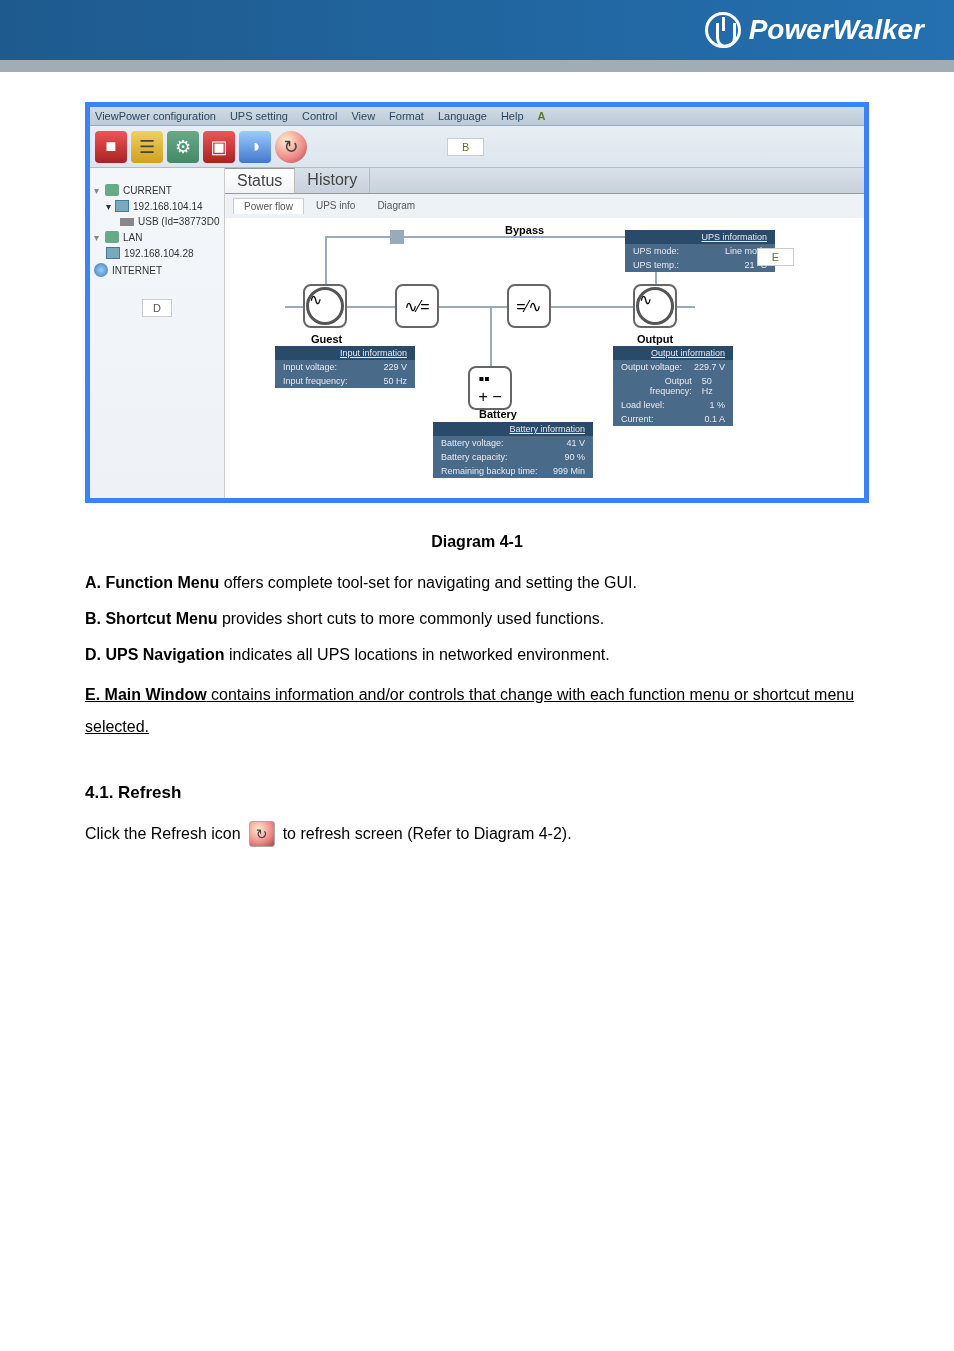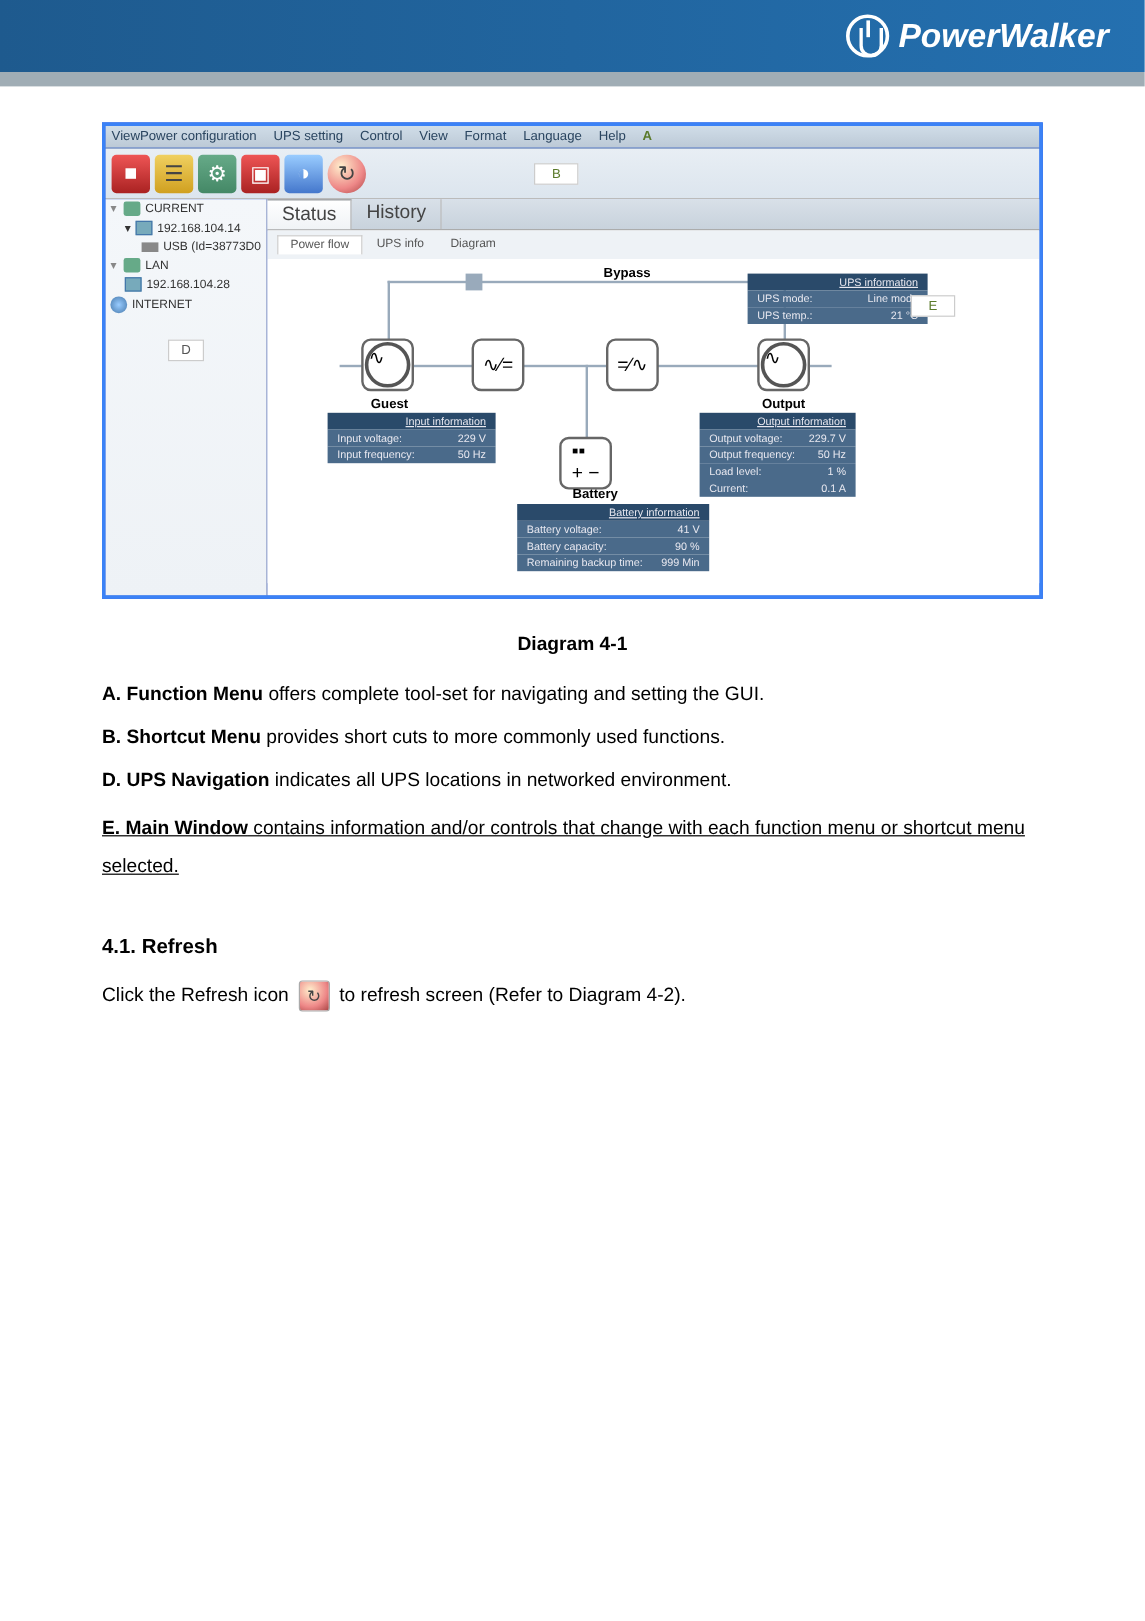--- a/index.html
+++ b/index.html
@@ -7,41 +7,41 @@
     
     .top-banner { background: linear-gradient(to right, #1e5a8e, #2470b0); height: 60px; display: flex; align-items: center; justify-content: flex-end; padding-right: 30px; }
     .banner-logo { color: #fff; font-size: 28px; font-style: italic; font-weight: bold; display: flex; align-items: center; gap: 8px; }
     .logo-circle { width: 36px; height: 36px; border: 3px solid #fff; border-radius: 50%; position: relative; }
     .logo-circle::before { content: ''; position: absolute; width: 14px; height: 22px; border: 3px solid #fff; border-top: none; border-bottom-left-radius: 10px; border-bottom-right-radius: 10px; left: 8px; top: 8px; }
     .logo-circle::after { content: ''; position: absolute; width: 3px; height: 14px; background: #fff; left: 14px; top: 2px; }
     .gray-band { height: 12px; background: #a0adb5; }
     
     .content { padding: 30px 85px 40px; }
     
-    .app-window { border: 3px solid #3b82f6; background: #1d4ed8; }
+    .app-window { border: 5px solid #3b82f6; background: #bef264; }
     .menu-bar { background: linear-gradient(#d0dde8, #bcc9d6); display: flex; font-size: 11px; padding: 3px 5px; gap: 14px; color: #2a4560; border-bottom:1px solid #9aacc0;}
     .menu-bar span { cursor: pointer; }
     .menu-marker { color: #5a7a2a; font-weight: bold; }
     
     .toolbar { background: linear-gradient(#e8eef4, #dce5ee); border-bottom: 1px solid #bbb; display: flex; align-items: center; padding: 3px 5px; height: 42px; }
     .toolbar-icons { display: flex; gap: 4px; align-items: center; }
     .tb-icon { width: 32px; height: 32px; border-radius: 4px; display: flex; align-items: center; justify-content: center; font-size: 18px; }
     .tb1 { background: linear-gradient(#e55, #a22); color: #fff; }
     .tb2 { background: linear-gradient(#f0d060, #d0a020); color: #444; }
     .tb3 { background: linear-gradient(#6a8, #486); color: #fff; }
     .tb4 { background: linear-gradient(#e55, #a22); color: #fff; }
     .tb5 { background: linear-gradient(#9cf, #47c); color: #fff; }
     .tb6 { background: radial-gradient(circle at 35% 30%, #fec, #e88 60%, #a44); color: #444; border-radius: 50%; }
     .toolbar-marker-b { margin-left: 140px; background: #fff; border: 1px solid #ccc; padding: 2px 14px; font-size: 11px; color: #5a7a2a; }
     .toolbar-right { margin-left: auto; display: flex; align-items: center; font-size: 10px; color: #444; gap: 6px; }
     .login-btn { background: linear-gradient(#fff, #e8e8e8); border: 1px solid #999; padding: 2px 14px; border-radius: 3px; font-size: 10px; }
     .toolbar-marker-c { color: #c22; padding: 0 8px; }
     
     .app-body { display: flex; }
-    .sidebar { width: 135px; background: linear-gradient(#f4f7fa, #eef2f6); border-right: 1px solid #ccc; font-size: 10px; min-height: 330px; padding: 0 0; }
+    .sidebar { width: 135px; background: linear-gradient(#f4f7fa, #eef2f6); border-right: 1px solid #ccc; font-size: 10px; min-height: 330px; padding: 14px 0; }
     .tree-item { padding: 2px 4px; display: flex; align-items: center; gap: 4px; color: #333; }
     .tree-root::before { content: '▾'; color: #888; margin-right: 2px; }
     .tree-child { padding-left: 16px; }
     .tree-gchild { padding-left: 30px; }
     .node-icon { width: 14px; height: 12px; background: #6a8; border-radius: 2px; display: inline-block; }
     .pc-icon { width: 14px; height: 12px; background: #7ab; border: 1px solid #47a; display: inline-block; }
     .usb-icon { width: 14px; height: 8px; background: #888; display: inline-block; }
     .globe { width: 14px; height: 14px; background: radial-gradient(#9cf, #47a); border-radius: 50%; display: inline-block; }
     .sidebar-marker { margin: 20px auto; background: #fff; border: 1px solid #ccc; width: 30px; text-align: center; padding: 2px; font-size: 11px; color: #555; }
     
@@ -64,21 +64,21 @@
     .info-panel { position: absolute; font-size: 9px; color: #e8e8f0; }
     .info-header { background: #2a4a6a; padding: 2px 8px; text-align: right; text-decoration: underline; }
     .info-row { background: #4a6a8a; padding: 2px 8px; display: flex; justify-content: space-between; gap: 10px; }
     .info-label-col { text-align: right; }
     
     .ups-info { top: 12px; left: 400px; width: 150px; }
     .input-label { position: absolute; top: 115px; left: 86px; font-weight: bold; font-size: 11px; }
     .output-label { position: absolute; top: 115px; left: 412px; font-weight: bold; font-size: 11px; }
     .battery-label { position: absolute; top: 190px; left: 254px; font-weight: bold; font-size: 11px; }
     .input-info { top: 128px; left: 50px; width: 140px; }
-    .output-info { top: 128px; left: 360px; width: 130px; }
+    .output-info { top: 128px; left: 388px; width: 120px; }
     .battery-info { top: 204px; left: 208px; width: 160px; }
     .marker-e { position: absolute; top: 30px; right: 70px; background: #fff; border: 1px solid #ccc; padding: 2px 14px; font-size: 11px; color: #5a7a2a; }
     
     .caption { text-align: center; font-weight: bold; margin: 30px 0 20px; font-size: 16px; }
     .desc { font-size: 16px; margin: 12px 0; line-height: 1.5; }
     .desc b { font-weight: bold; }
     .section { font-weight: bold; font-size: 17px; margin: 40px 0 18px; }
     .refresh-text { font-size: 16px; display: flex; align-items: center; gap: 8px; flex-wrap: wrap; }
     .refresh-icon-inline { width: 26px; height: 26px; background: radial-gradient(circle at 35% 30%, #fec, #e88 60%, #a44); border: 1px solid #aaa; border-radius: 3px; display: inline-flex; align-items: center; justify-content: center; }
     .refresh-icon-inline::after { content:'↻'; color:#444; font-size:14px; }

